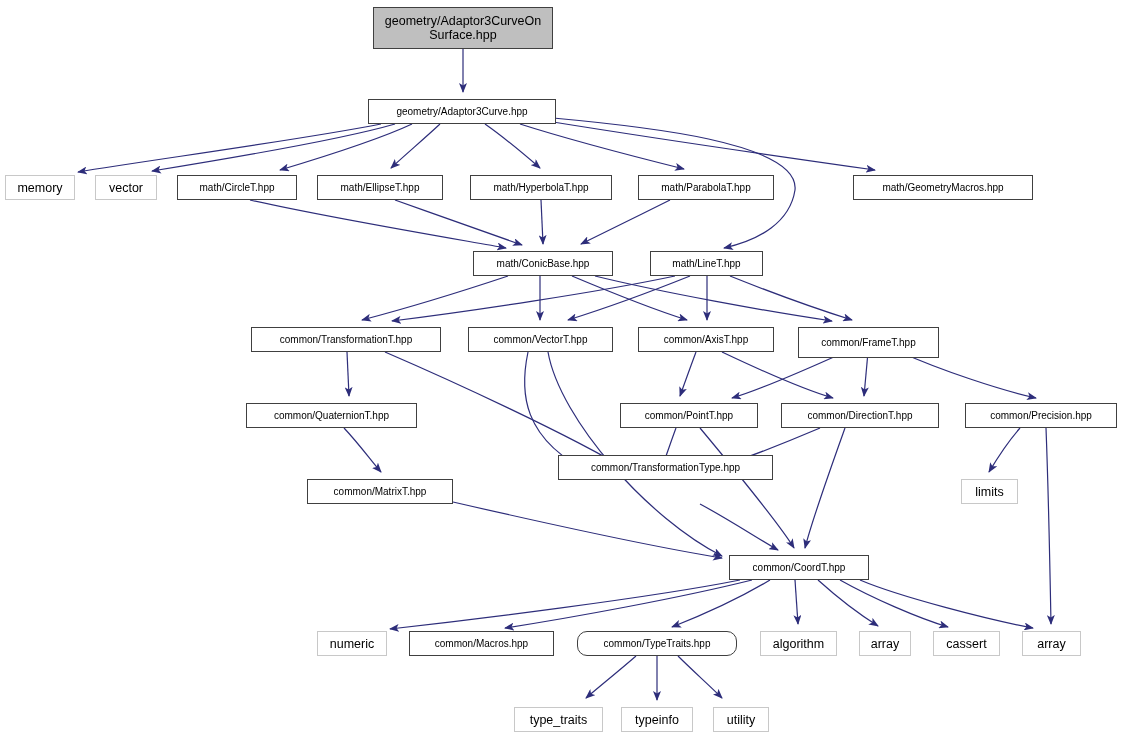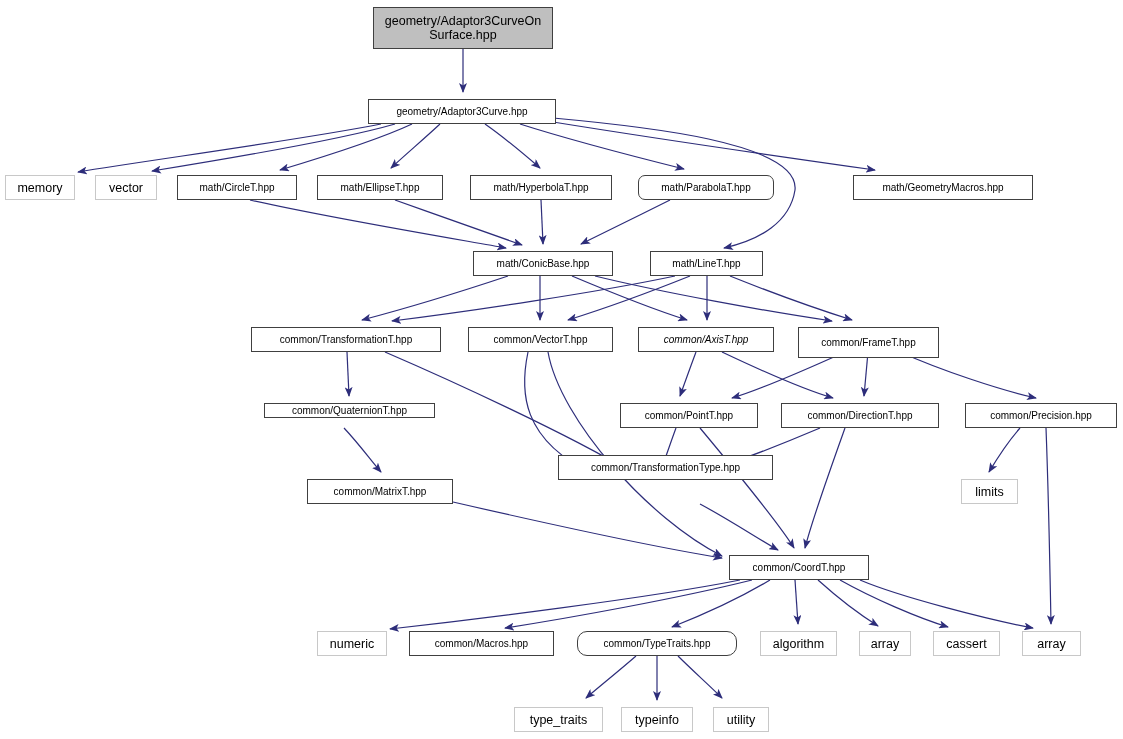--- a/index.html
+++ b/index.html
@@ -106,21 +106,21 @@
       <div class="node hdr" style="left: 317px; top: 175px; width: 126px; height: 25px;">
         <div>
           <span>math/EllipseT.hpp</span>
         </div>
       </div>
       <div class="node hdr" style="left: 470px; top: 175px; width: 142px; height: 25px;">
         <div>
           <span>math/HyperbolaT.hpp</span>
         </div>
       </div>
-      <div class="node hdr" style="left: 638px; top: 175px; width: 136px; height: 25px; border-radius: 7px;">
+      <div class="node hdr" style="left: 638px; top: 175px; width: 136px; height: 25px;">
         <div>
           <span>math/ParabolaT.hpp</span>
         </div>
       </div>
       <div class="node hdr" style="left: 853px; top: 175px; width: 180px; height: 25px;">
         <div>
           <span>math/GeometryMacros.hpp</span>
         </div>
       </div>
       <div class="node hdr" style="left: 473px; top: 251px; width: 140px; height: 25px;">
@@ -136,31 +136,31 @@
       <div class="node hdr" style="left: 251px; top: 327px; width: 190px; height: 25px;">
         <div>
           <span>common/TransformationT.hpp</span>
         </div>
       </div>
       <div class="node hdr" style="left: 468px; top: 327px; width: 145px; height: 25px;">
         <div>
           <span>common/VectorT.hpp</span>
         </div>
       </div>
-      <div class="node hdr" style="left: 638px; top: 327px; width: 136px; height: 25px; font-style: italic;">
+      <div class="node hdr" style="left: 638px; top: 327px; width: 136px; height: 25px;">
         <div>
           <span>common/AxisT.hpp</span>
         </div>
       </div>
       <div class="node hdr" style="left: 798px; top: 327px; width: 141px; height: 31px;">
         <div>
           <span>common/FrameT.hpp</span>
         </div>
       </div>
-      <div class="node hdr" style="left: 264px; top: 403px; width: 171px; height: 15px;">
+      <div class="node hdr" style="left: 246px; top: 403px; width: 171px; height: 25px;">
         <div>
           <span>common/QuaternionT.hpp</span>
         </div>
       </div>
       <div class="node hdr" style="left: 620px; top: 403px; width: 138px; height: 25px;">
         <div>
           <span>common/PointT.hpp</span>
         </div>
       </div>
       <div class="node hdr" style="left: 781px; top: 403px; width: 158px; height: 25px;">

